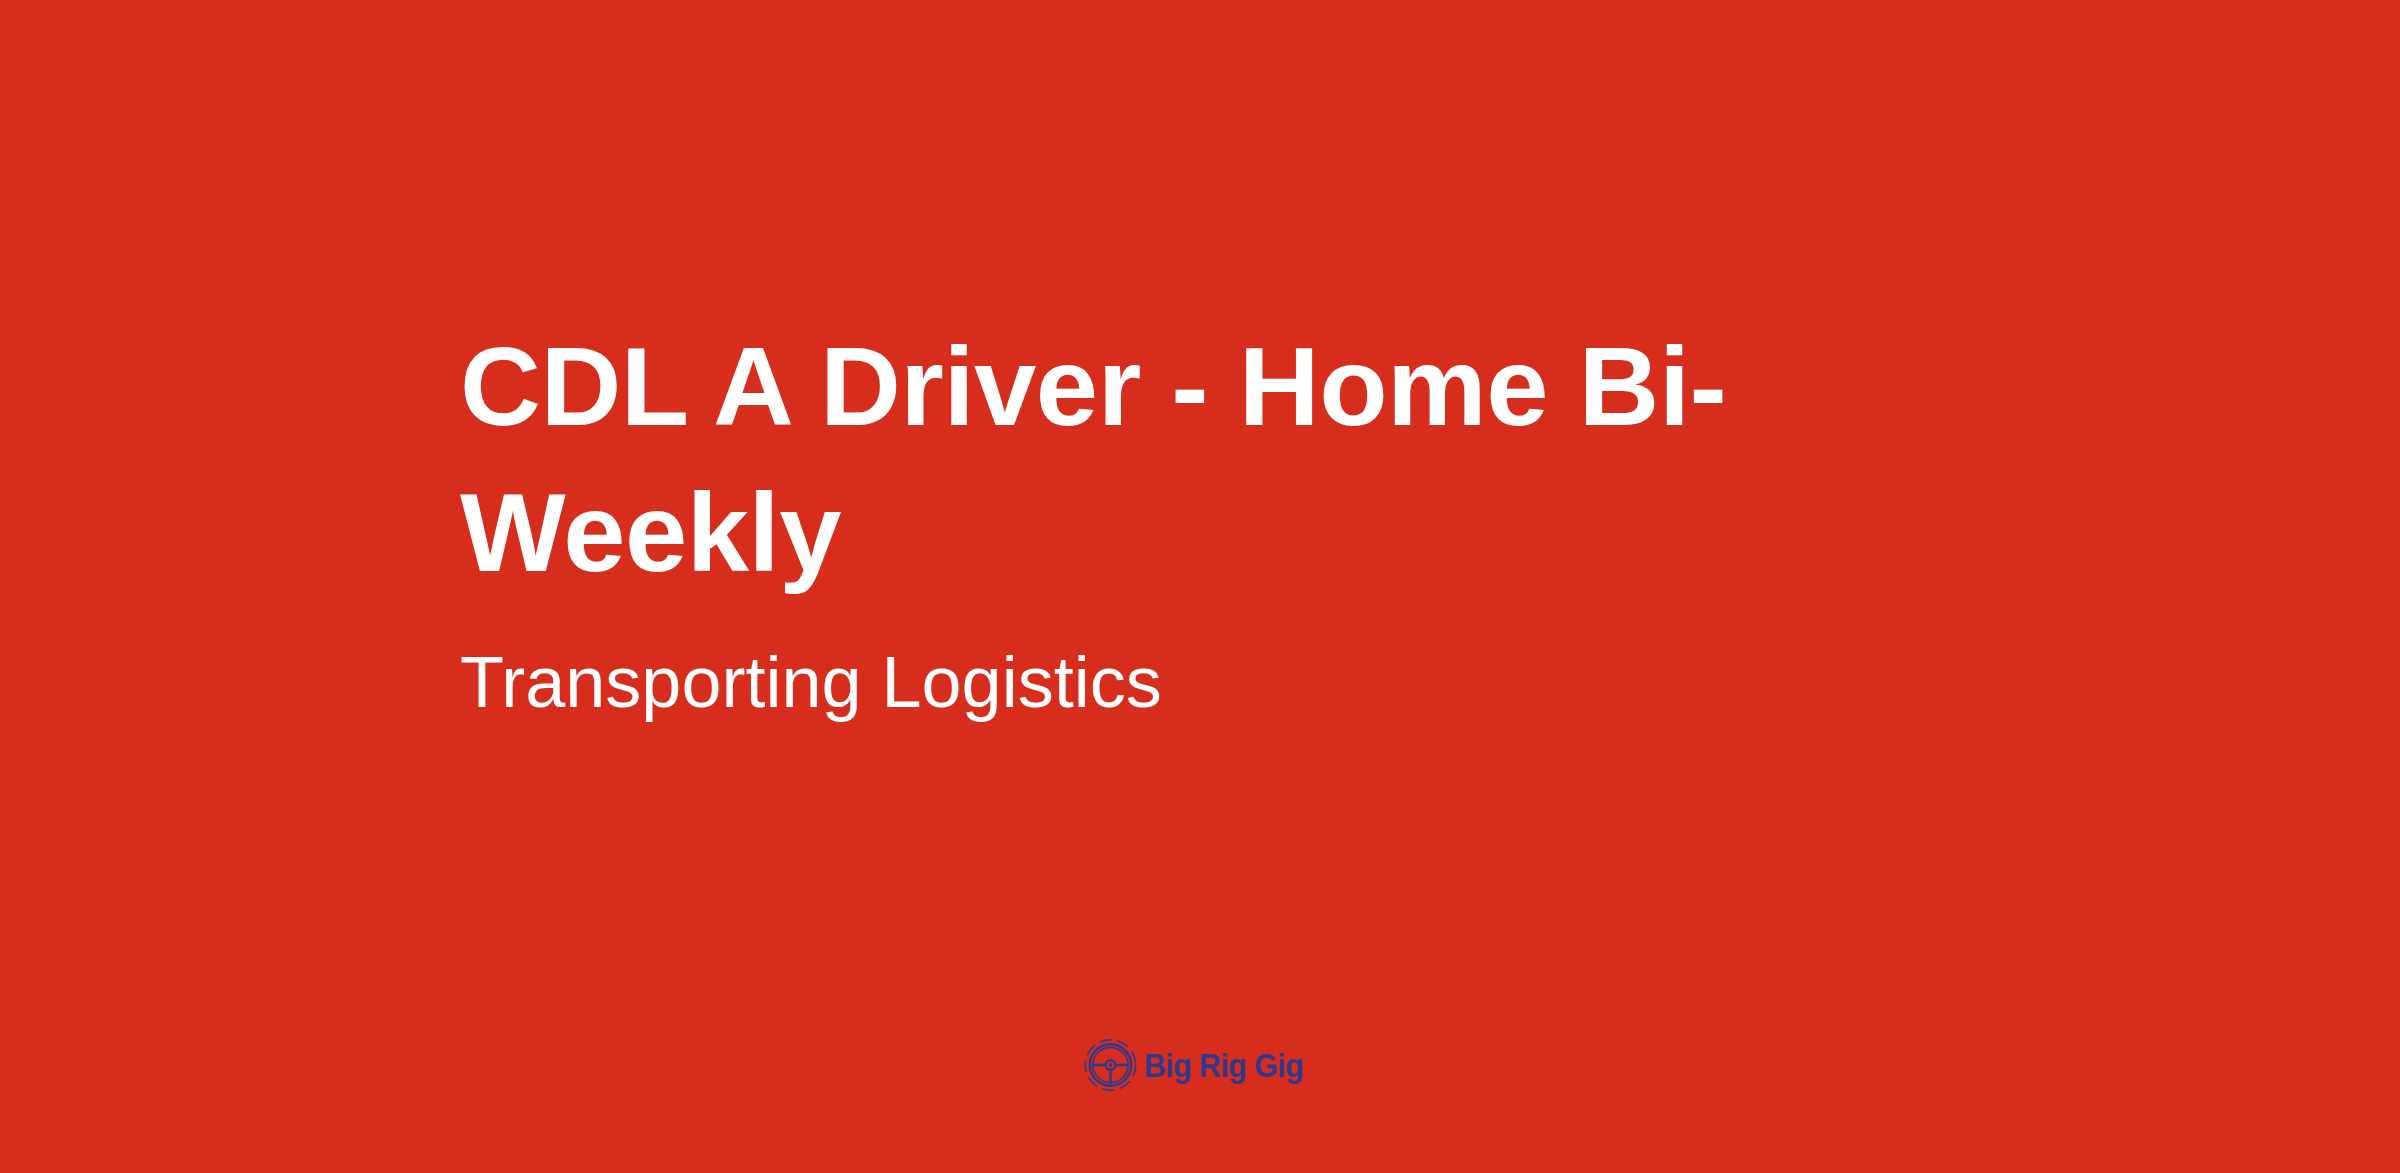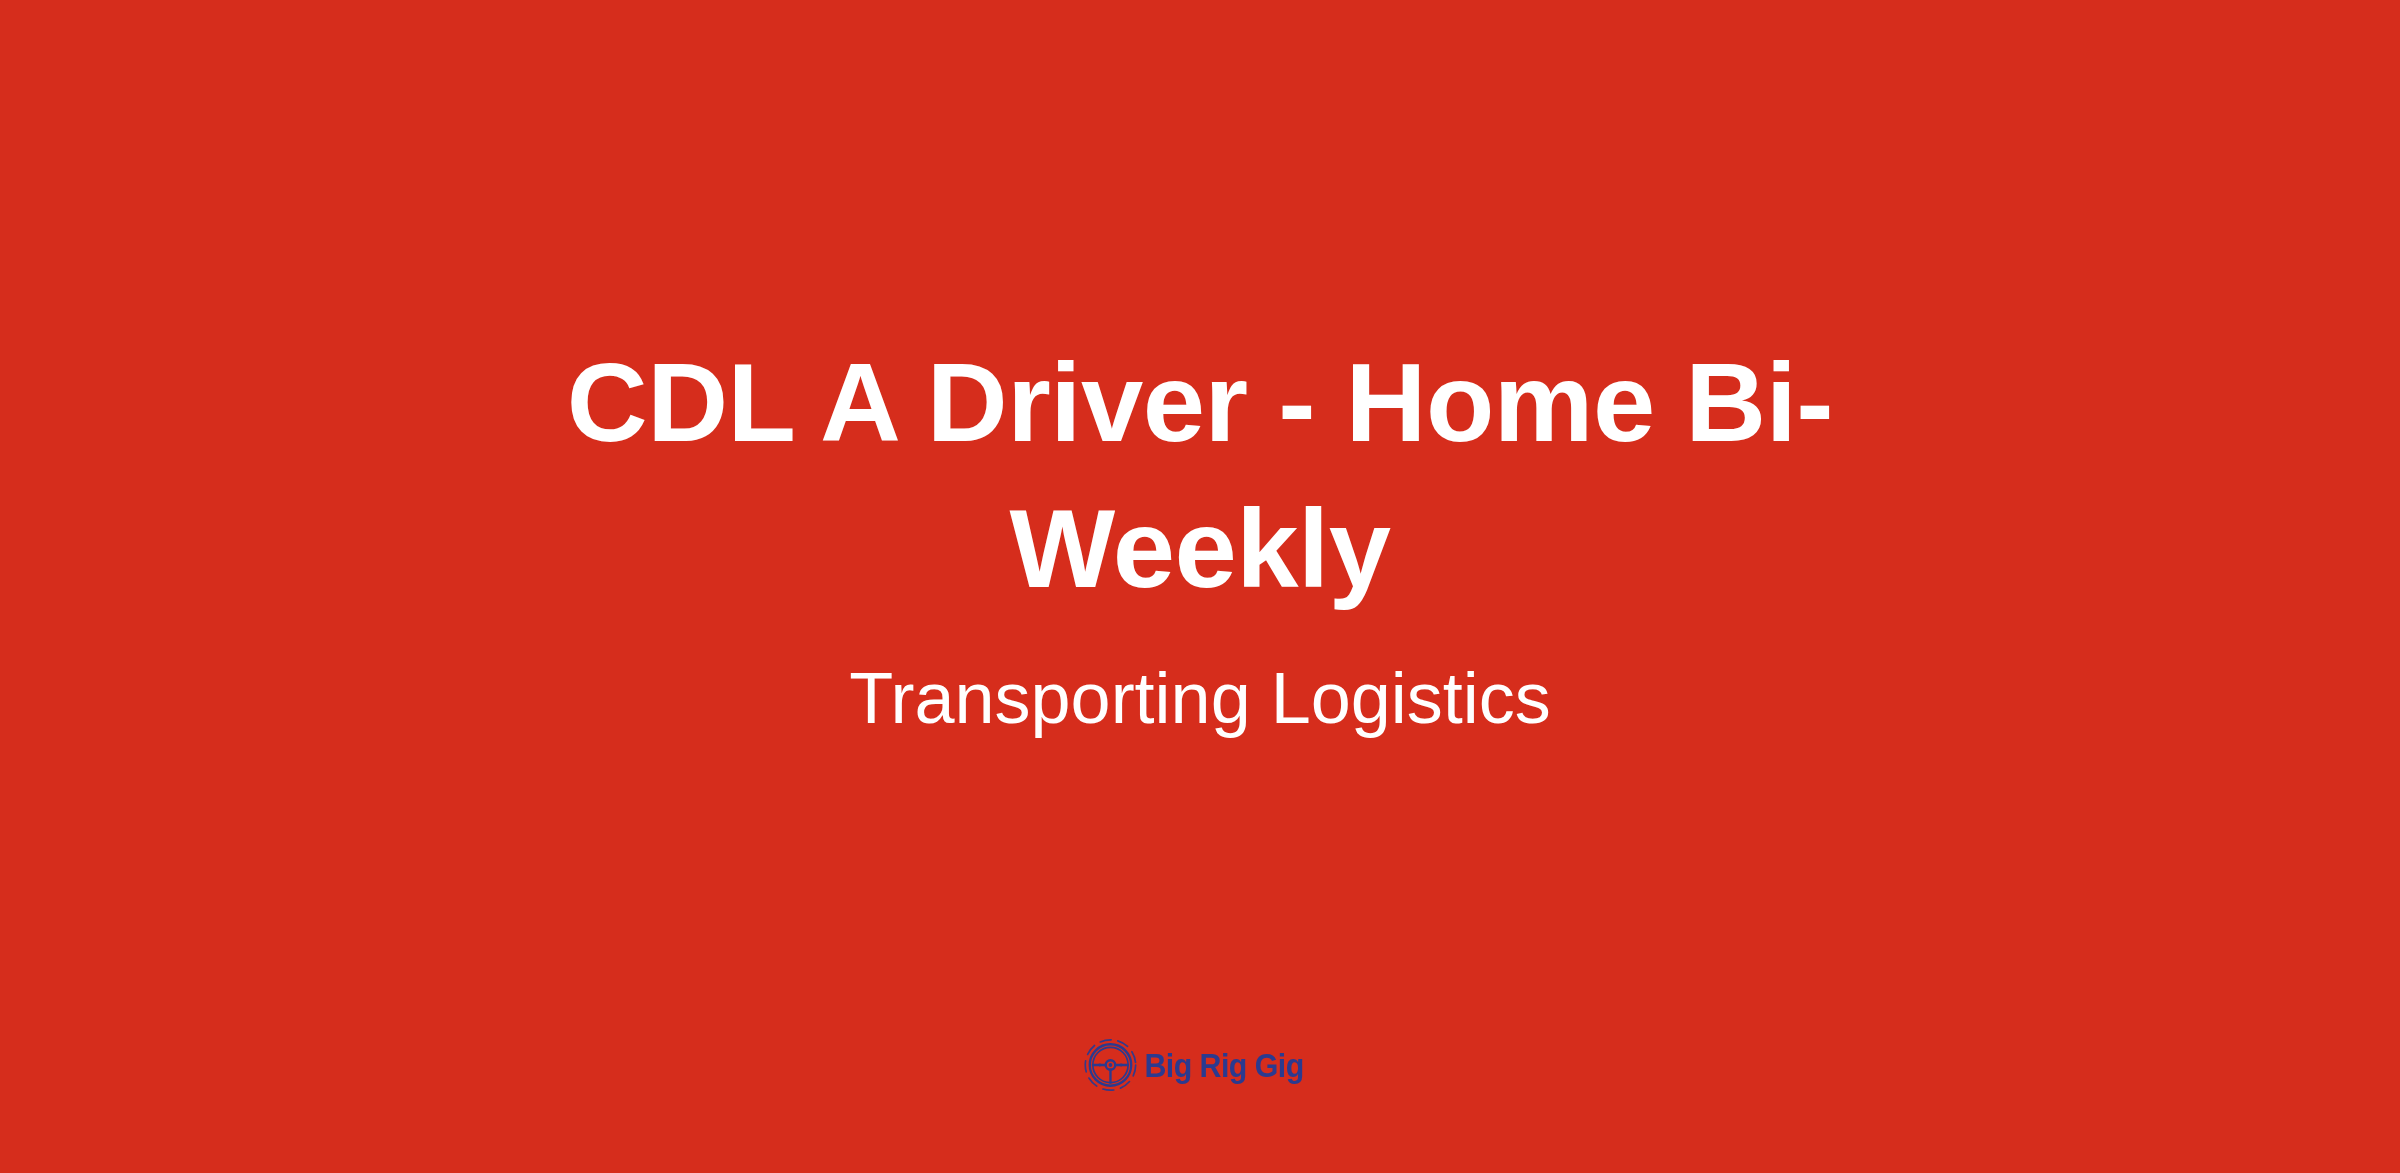--- a/index.html
+++ b/index.html
@@ -19,24 +19,24 @@
     height: 1173px;
     background: #d62d1c;
     box-sizing: border-box;
     overflow: hidden;
   }
 
   
   .hero {
     position: absolute;
     left: 50%;
-    top: 330px;
+    top: 314px;
     transform: translateX(-50%);
     width: 1480px;
-    text-align: center;
+    text-align: left;
   }
 
   .hero-title {
     display: block;
     font-family: "Liberation Sans", sans-serif;
     font-size: 112px;
     font-weight: 700;
     line-height: 1.3;
     letter-spacing: -0.5px;
     color: #ffffff;

